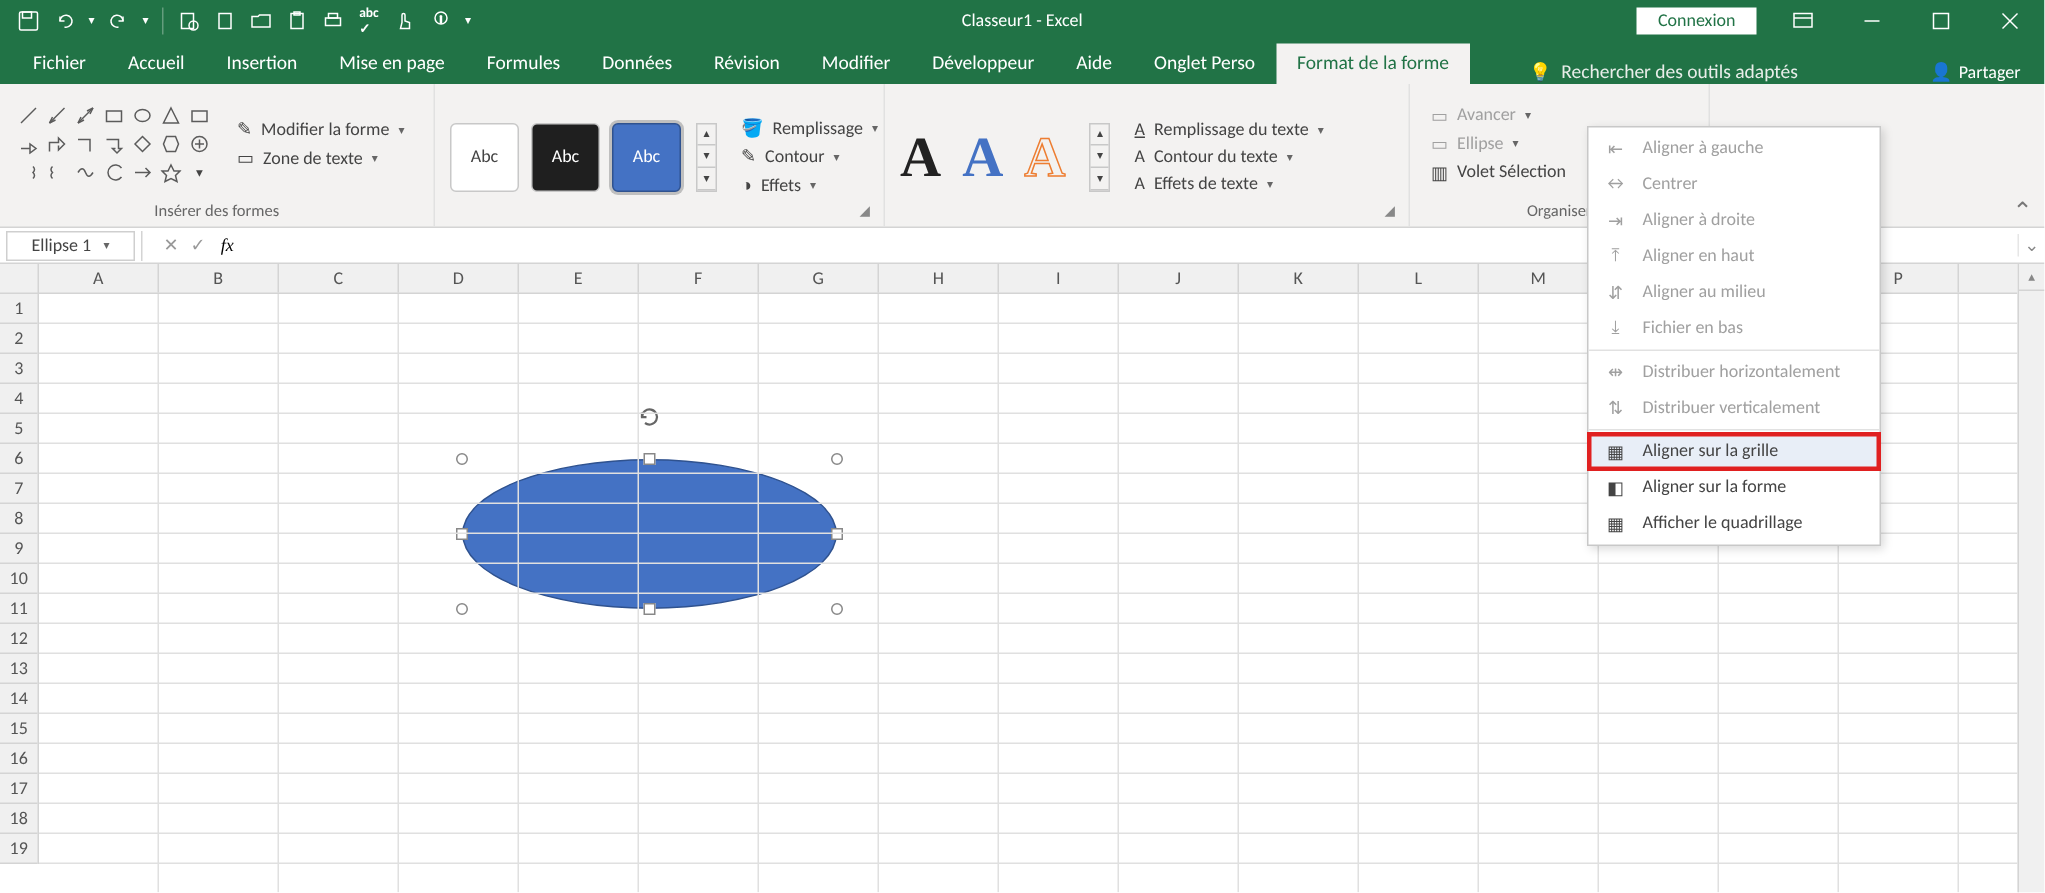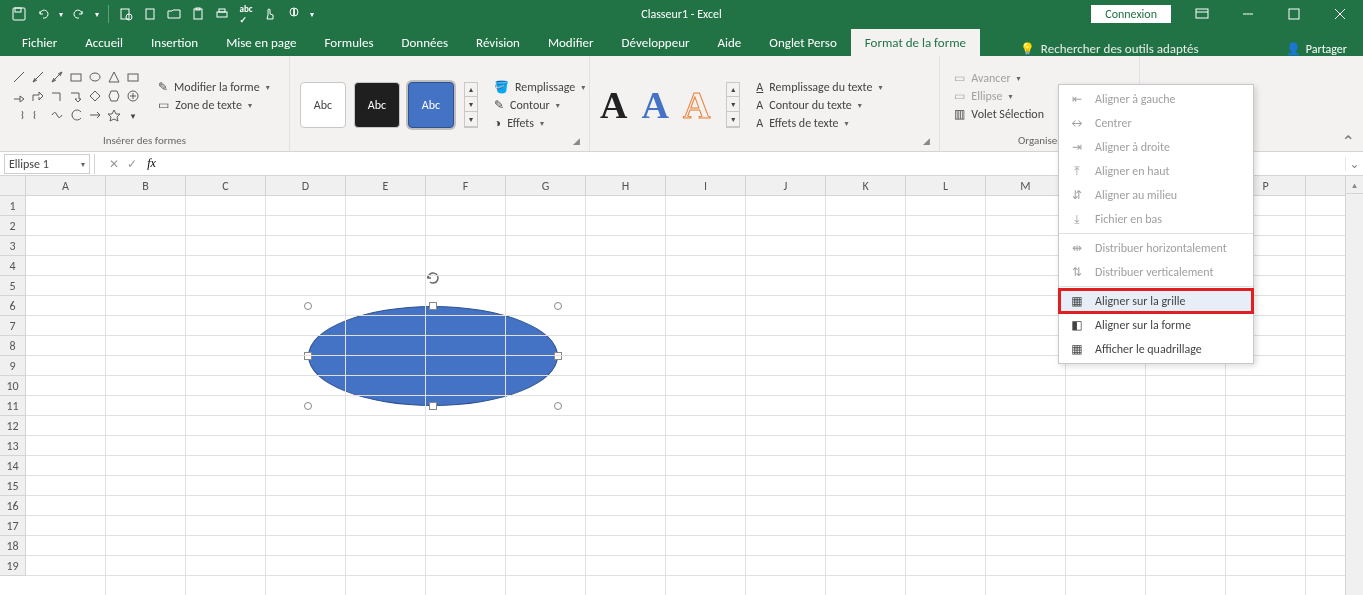--- a/index.html
+++ b/index.html
@@ -57,21 +57,21 @@
 .group { position:relative; }
 
 .align-btn { border:2px solid #e02020; padding:1px 4px; display:flex; align-items:center; gap:4px; background:#f3f2f1; }
 .size-input { display:flex; align-items:center; gap:4px; }
 .size-field { width:56px; height:18px; border:1px solid #ababab; font-size:11px; padding:0 2px; }
 
 .ribbon-collapse { position:absolute; right:8px; bottom:-0px; font-size:16px; color:#777; }
 
 
 .formula-row { height:24px; display:flex; align-items:center; border-bottom:1px solid #d4d4d4; background:#fff; }
-.name-box { width:86px; height:20px; border:1px solid #cfcfcf; margin-left:4px; padding:0 4px; font-size:12px; display:flex; align-items:center; justify-content:space-between; }
+.name-box { width:86px; height:20px; border:1px solid #cfcfcf; margin-left:4px; padding:0 16px; font-size:12px; display:flex; align-items:center; justify-content:space-between; }
 .fx-btns { display:flex; gap:8px; margin:0 10px; color:#999; }
 .fx-label { font-style:italic; font-family:"Times New Roman"; color:#000000; margin-right:6px; }
 .formula-input { flex:1; height:20px; border:none; font-size:12px; }
 .formula-dd { width:18px; text-align:center; color:#888; border-left:1px solid #e6e6e6; }
 
 
 .sheet { position:relative; height:calc(595px - 28px - 28px - 96px - 24px); display:flex; }
 .sheet-body { flex:1; position:relative; overflow:hidden; }
 .corner { position:absolute; left:0; top:0; width:26px; height:20px; background:#f0f0f0; border-right:1px solid #d4d4d4; border-bottom:1px solid #d4d4d4; }
 .col-headers { position:absolute; left:26px; top:0; right:0; height:20px; background:#f0f0f0; border-bottom:1px solid #d4d4d4; display:flex; }

